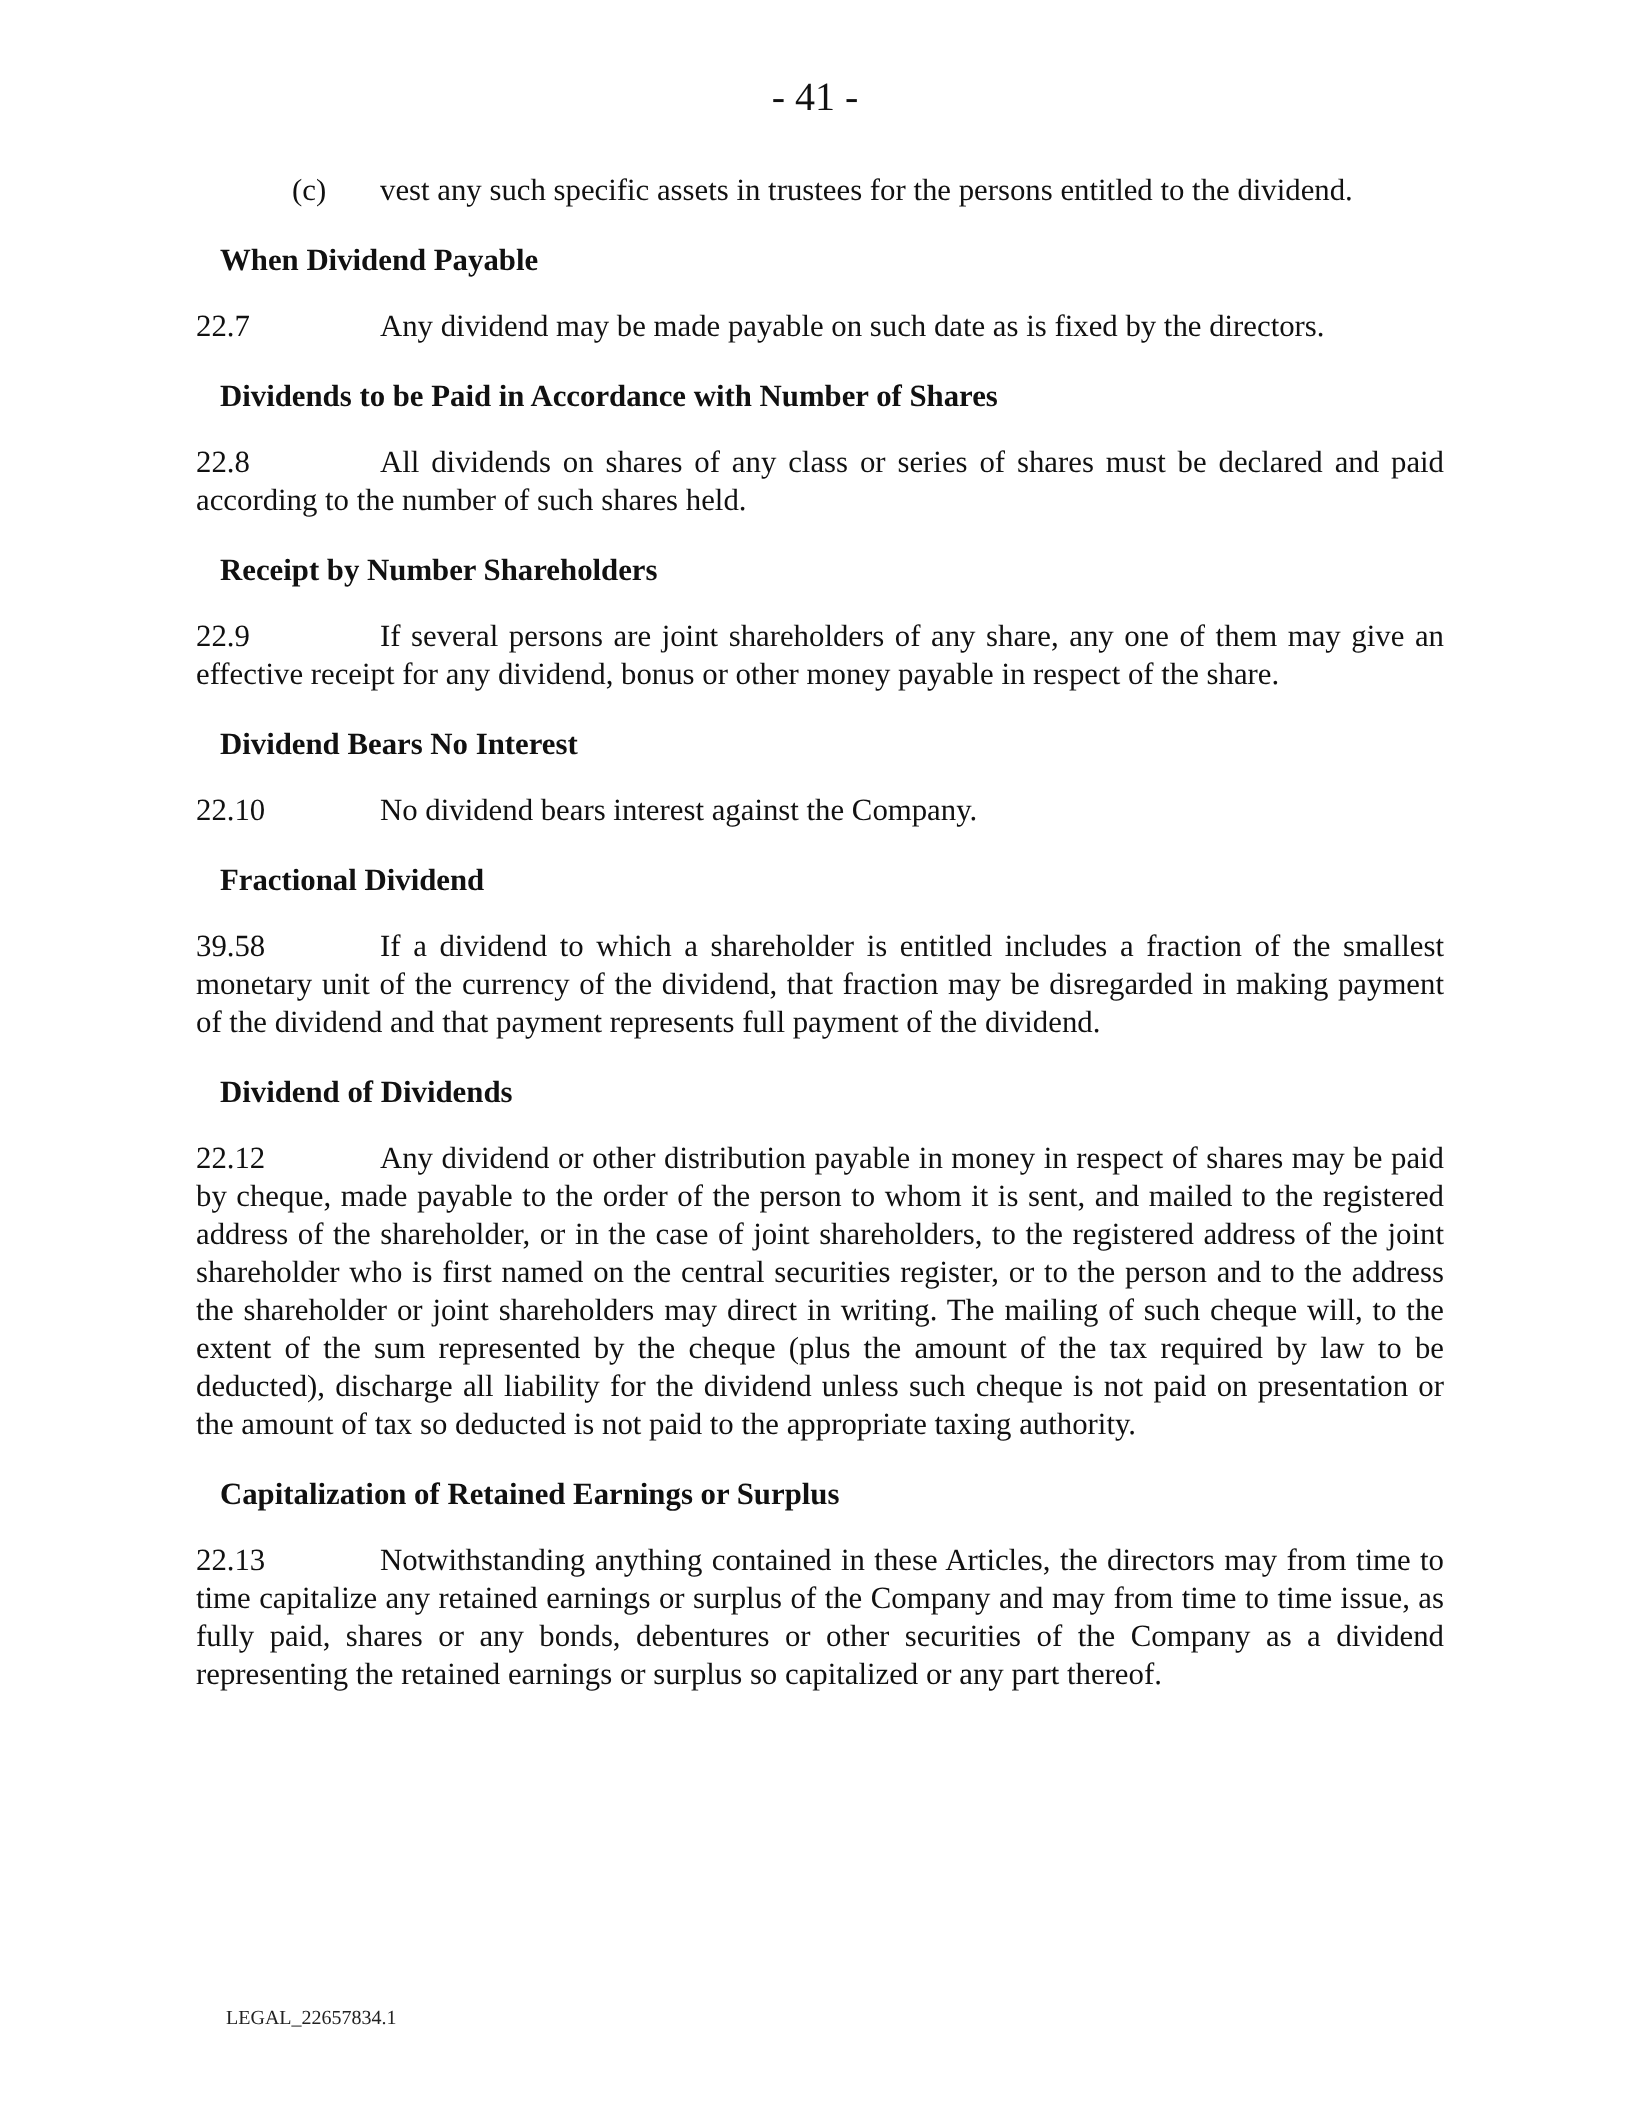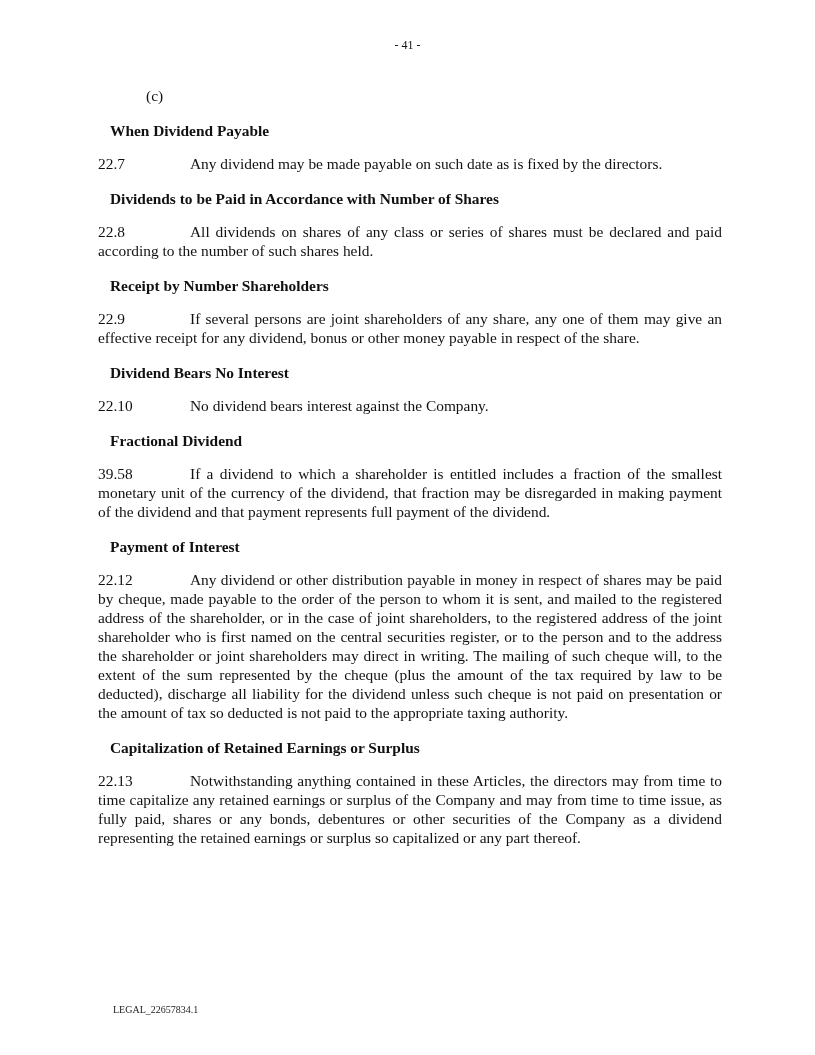--- a/index.html
+++ b/index.html
@@ -2,21 +2,21 @@
 <html><head>
 <meta charset="utf-8">
 <style>
   html, body { margin: 0; padding: 0; background: #ffffff; }
   body {
     width: 815px; height: 1055px; position: relative; overflow: hidden;
     font-family: "Liberation Serif", serif; color: #111111;
   }
   .page-number {
     position: absolute; top: 38px; left: 0; width: 815px; text-align: center;
-    font-size: 12px;
+    font-size: 20px;
   }
   .content {
     position: absolute; left: 98px; top: 86px; width: 624px;
     font-size: 15.4px; line-height: 19px;
   }
   .sub-item { display: flex; margin: 0 0 16px 0; }
   .sub-item .label { width: 92px; padding-left: 48px; box-sizing: border-box; flex: none; }
   .heading { font-weight: bold; margin: 0 0 14px 12px; }
   .para { margin: 0 0 16px 0; text-align: justify; }
   .para.single { display: flex; }
@@ -29,20 +29,21 @@
 </style>
 </head>
 <body>
 
 <div class="page-number">- 41 -</div>
 
 <div class="content">
 
   <div class="sub-item">
     <span class="label">(c)</span>
+    <span>vest any such specific assets in trustees for the persons entitled to the dividend.</span>
   </div>
 
   <div class="heading">When Dividend Payable</div>
   <div class="para single">
     <span class="num">22.7</span>
     <span>Any dividend may be made payable on such date as is fixed by the directors.</span>
   </div>
 
   <div class="heading">Dividends to be Paid in Accordance with Number of Shares</div>
   <div class="para">
@@ -58,21 +59,21 @@
   <div class="para single">
     <span class="num">22.10</span>
     <span>No dividend bears interest against the Company.</span>
   </div>
 
   <div class="heading">Fractional Dividend</div>
   <div class="para">
     <span class="num-inline">39.58</span><span>If a dividend to which a shareholder is entitled includes a fraction of the smallest monetary unit of the currency of the dividend, that fraction may be disregarded in making payment of the dividend and that payment represents full payment of the dividend.</span>
   </div>
 
-  <div class="heading">Payment of Interest</div>
+  <div class="heading">Dividend of Dividends</div>
   <div class="para">
     <span class="num-inline">22.12</span><span>Any dividend or other distribution payable in money in respect of shares may be paid by cheque, made payable to the order of the person to whom it is sent, and mailed to the registered address of the shareholder, or in the case of joint shareholders, to the registered address of the joint shareholder who is first named on the central securities register, or to the person and to the address the shareholder or joint shareholders may direct in writing. The mailing of such cheque will, to the extent of the sum represented by the cheque (plus the amount of the tax required by law to be deducted), discharge all liability for the dividend unless such cheque is not paid on presentation or the amount of tax so deducted is not paid to the appropriate taxing authority.</span>
   </div>
 
   <div class="heading">Capitalization of Retained Earnings or Surplus</div>
   <div class="para">
     <span class="num-inline">22.13</span><span>Notwithstanding anything contained in these Articles, the directors may from time to time capitalize any retained earnings or surplus of the Company and may from time to time issue, as fully paid, shares or any bonds, debentures or other securities of the Company as a dividend representing the retained earnings or surplus so capitalized or any part thereof.</span>
   </div>
 
 </div>

